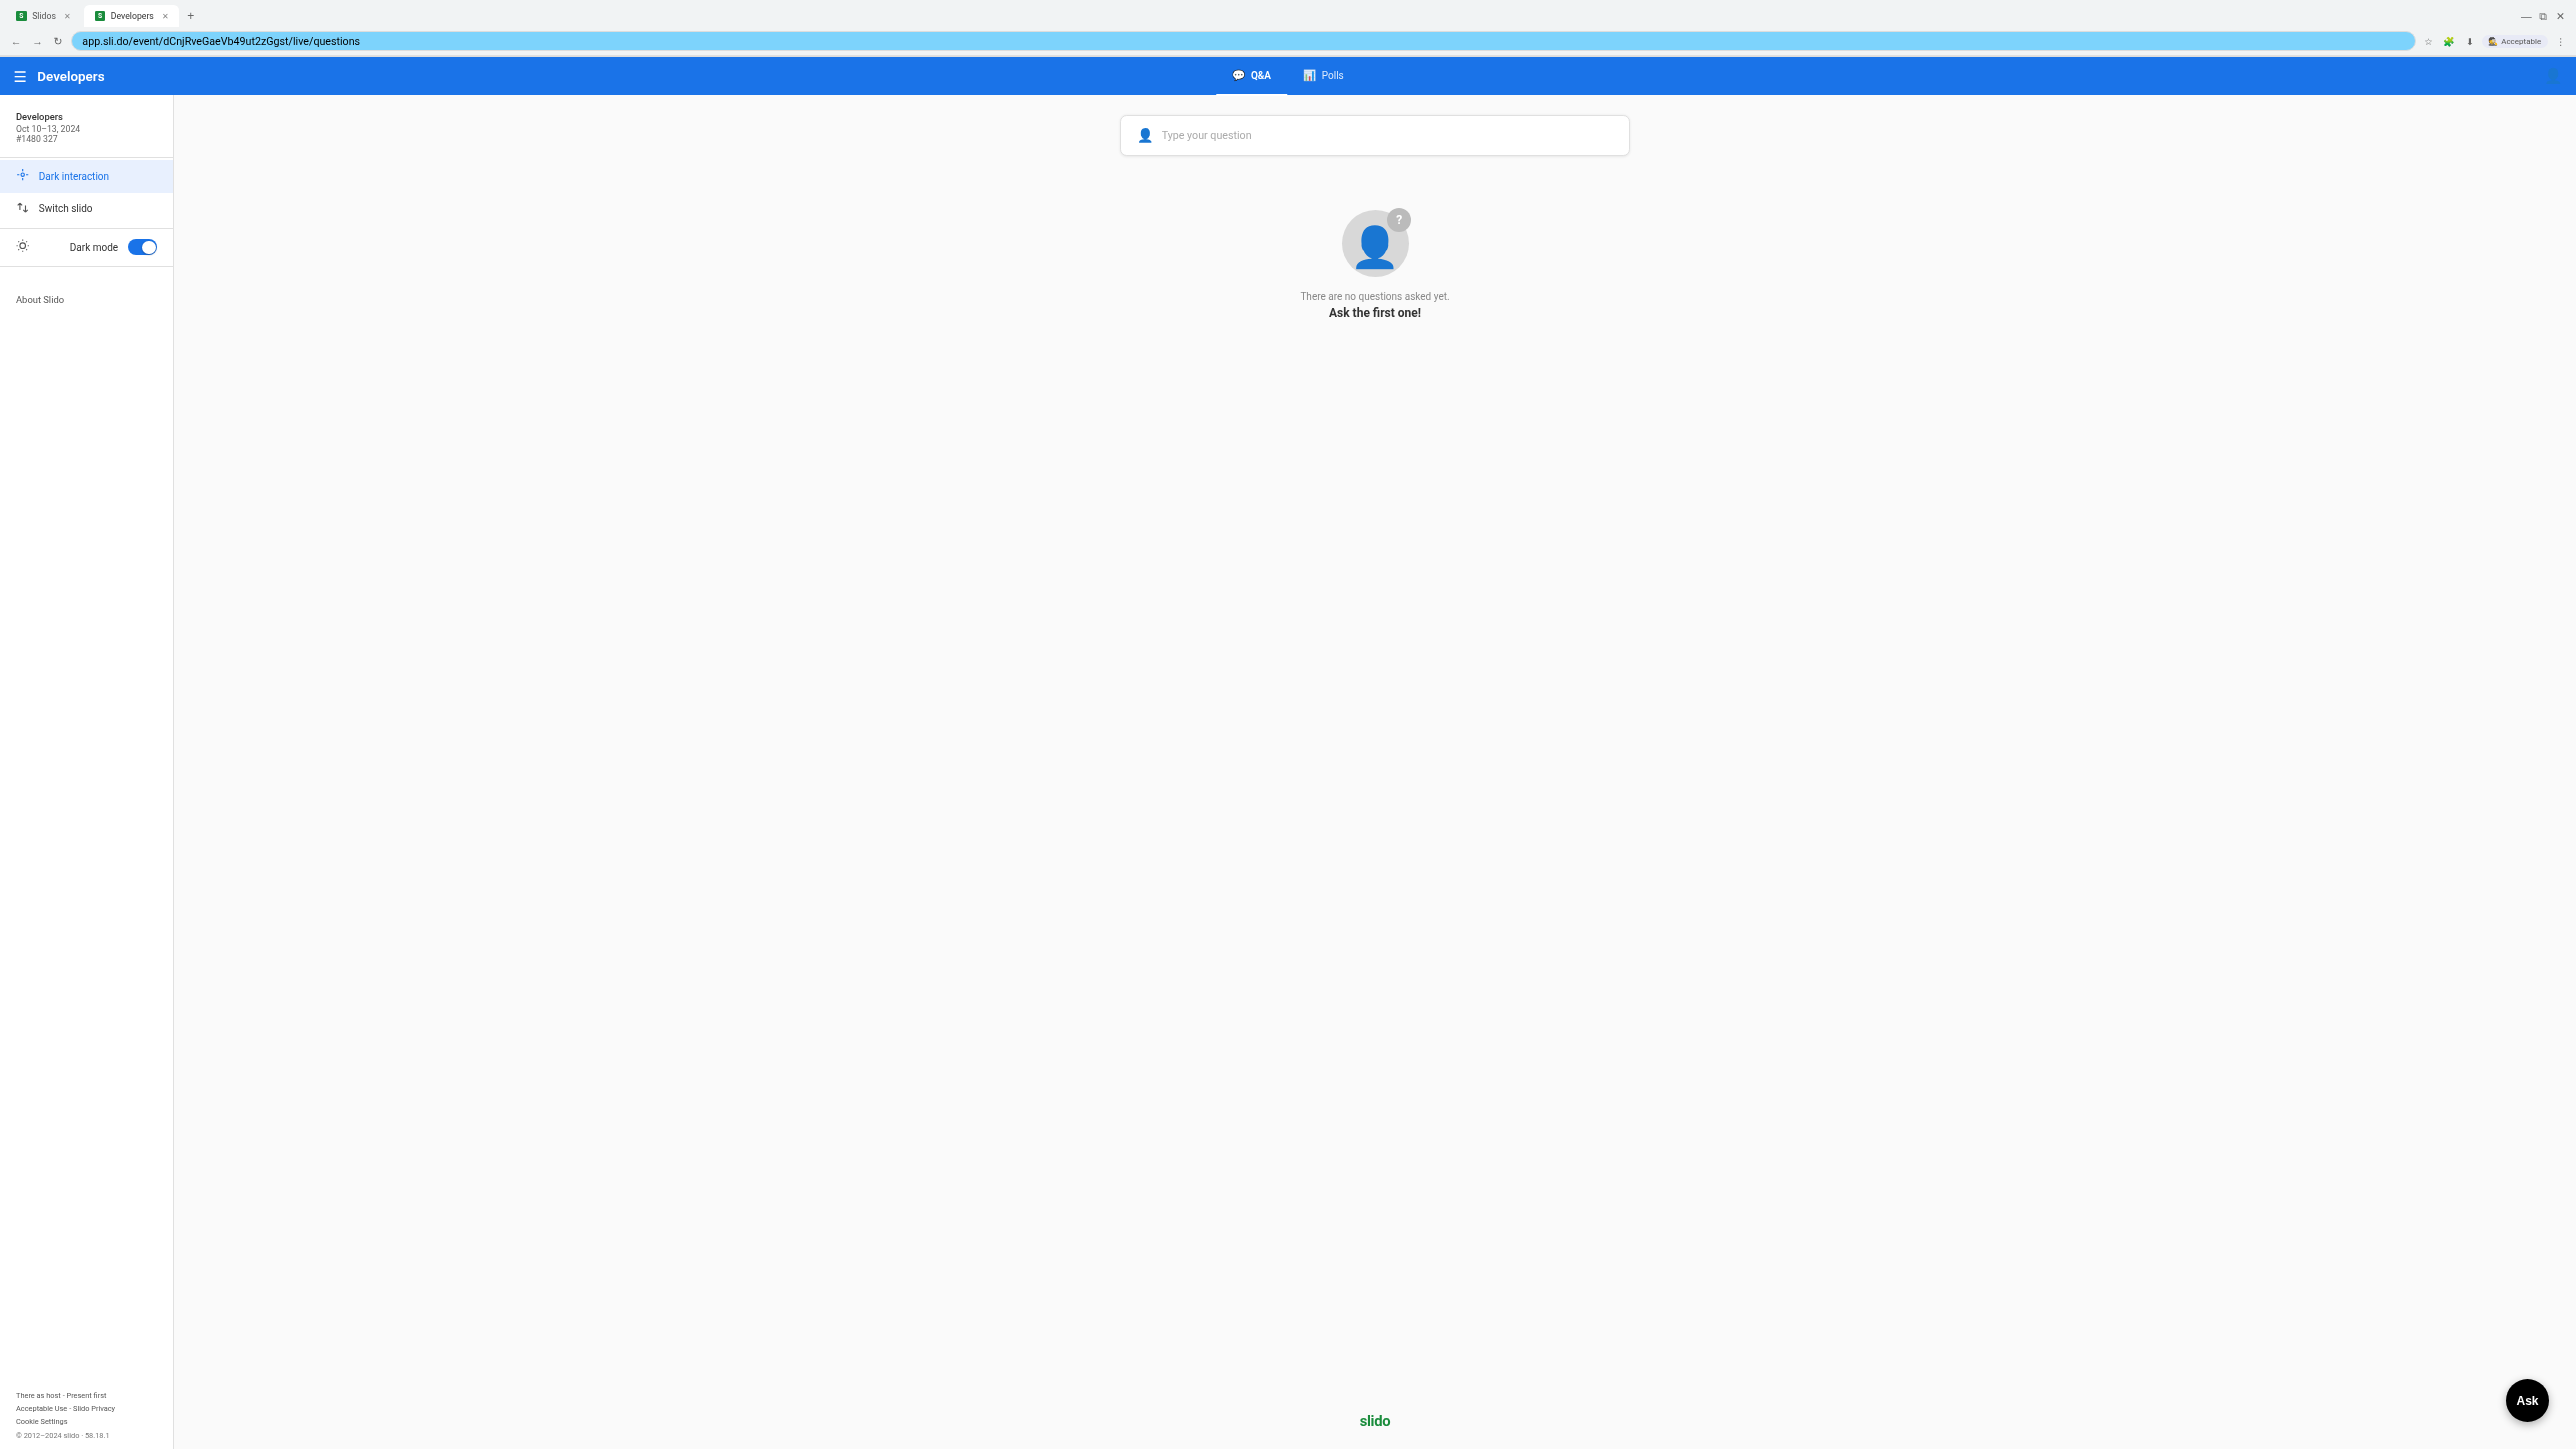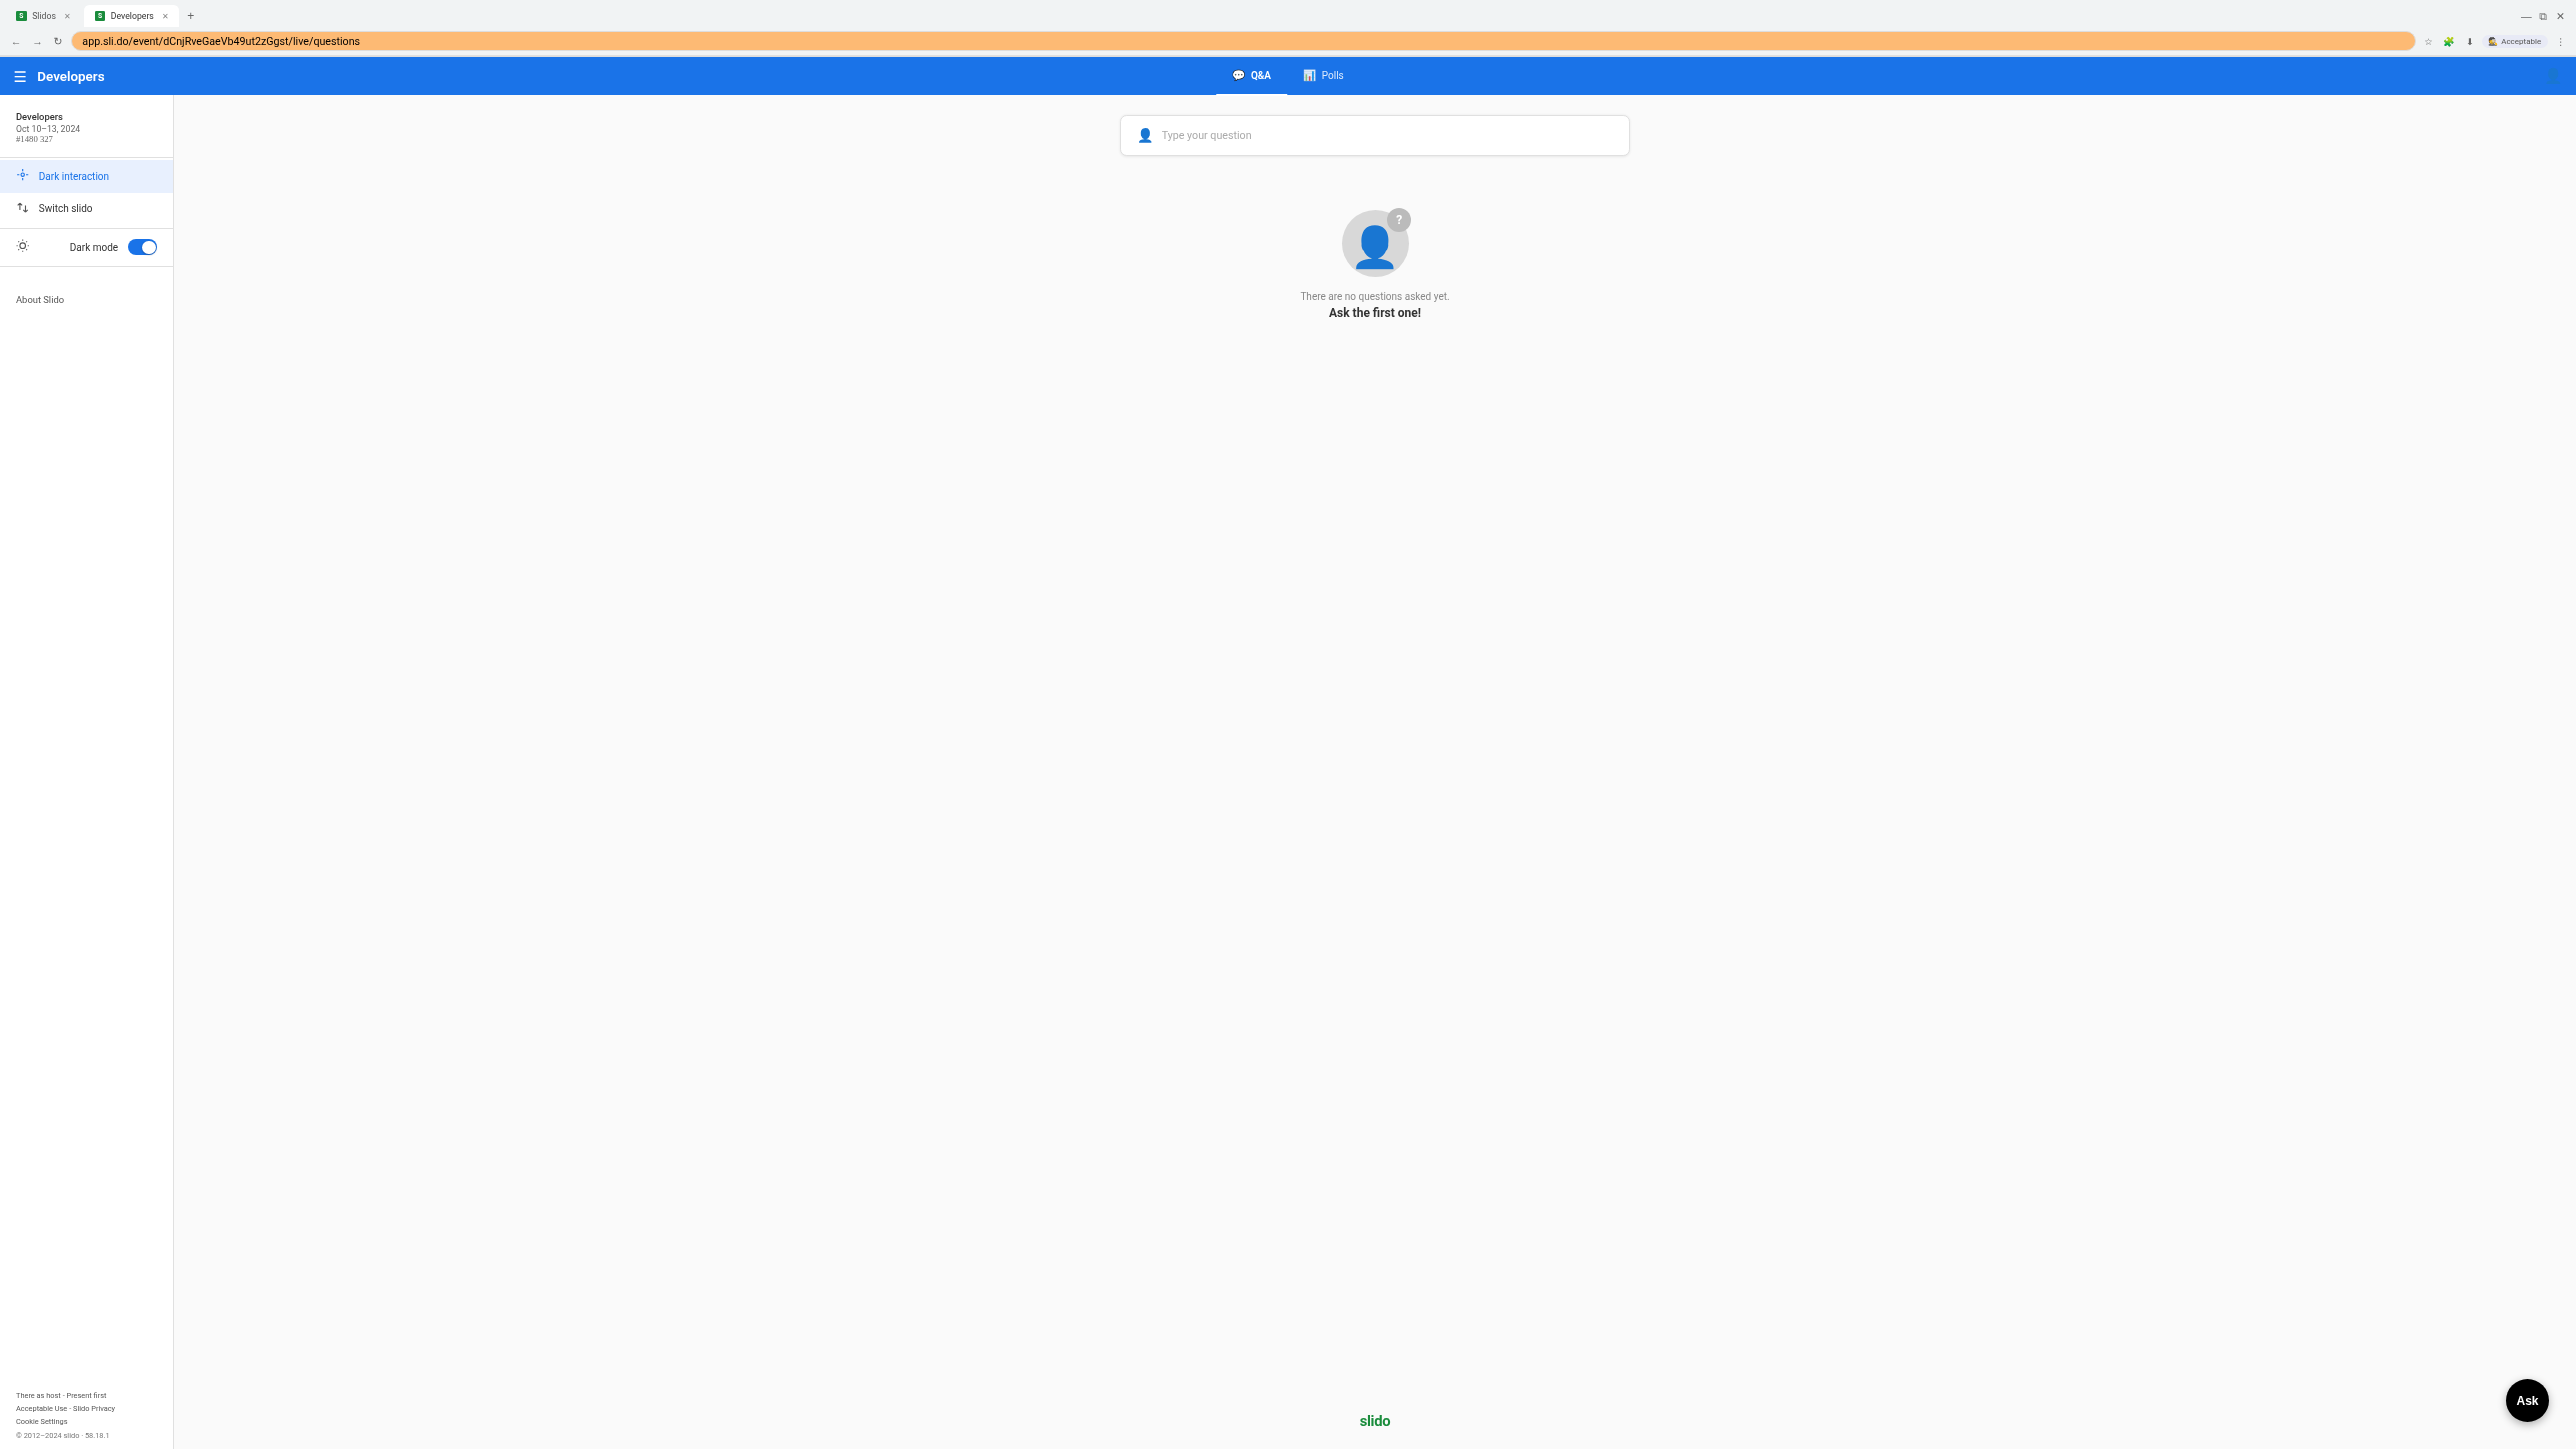--- a/index.html
+++ b/index.html
@@ -11,21 +11,21 @@
     .tab { display: flex; align-items: center; gap: 5.4px; padding: 5.4px 10.7px; border-radius: 5.4px 5.4px 0 0; font-size: 8.7px; background: #f1f3f4; color: #555; cursor: pointer; position: relative; }
     .tab.active { background: #fff; color: #333; }
     .tab .tab-favicon { width: 10.7px; height: 10.7px; border-radius: 1.3px; background: #1a8c3c; display: flex; align-items: center; justify-content: center; color: white; font-size: 6.7px; font-weight: bold; }
     .tab .tab-close { font-size: 8px; color: #888; margin-left: 2.7px; cursor: pointer; }
     .tab-new { background: none; border: none; font-size: 12px; color: #666; cursor: pointer; padding: 2.7px 5.4px; }
     .window-controls { margin-left: auto; display: flex; gap: 8px; align-items: center; padding-right: 5.4px; }
     .win-btn { width: 9.4px; height: 9.4px; background: none; border: none; font-size: 10.7px; color: #666; cursor: pointer; line-height: 1; }
 
     .address-bar { display: flex; align-items: center; padding: 4px 8px; gap: 5.4px; background: #f1f3f4; border-bottom: 0.7px solid #e0e0e0; }
     .nav-btn { background: none; border: none; cursor: pointer; color: #666; font-size: 10.7px; padding: 2.7px; border-radius: 50%; }
-    .url-bar { flex: 1; display: flex; align-items: center; background: #fdba74; border: 0.7px solid #ddd; border-radius: 13.4px; padding: 2.7px 10.7px; gap: 5.4px; }
+    .url-bar { flex: 1; display: flex; align-items: center; background: #7dd3fc; border: 0.7px solid #ddd; border-radius: 13.4px; padding: 2.7px 10.7px; gap: 5.4px; }
     .address-actions { display: flex; gap: 5.4px; align-items: center; }
     .addr-btn { background: none; border: none; cursor: pointer; color: #666; font-size: 9.4px; padding: 2.7px; }
     .incognito-badge { display: flex; align-items: center; gap: 2.7px; font-size: 8px; color: #555; background: #e8eaf6; border-radius: 8px; padding: 2px 6.7px; }
 
     
     .app-header { background: #1a73e8; color: white; display: flex; align-items: center; padding: 0 13.4px; height: 38px; position: relative; }
     .hamburger { background: none; border: none; color: white; font-size: 14.8px; cursor: pointer; margin-right: 10.7px; }
     .app-title { font-size: 13.4px; font-weight: 600; color: white; }
     .header-tabs { position: absolute; left: 50%; transform: translateX(-50%); display: flex; gap: 0; }
     .header-tab { display: flex; align-items: center; gap: 5.4px; padding: 12px 16px; color: rgba(255,255,255,0.85); font-size: 10px; cursor: pointer; border-bottom: 2px solid transparent; text-decoration: none; }
@@ -34,21 +34,21 @@
     .user-icon { margin-left: auto; background: none; border: none; color: white; font-size: 14.8px; cursor: pointer; }
 
     
     .main-layout { display: flex; height: calc(100vh - 38px - 43px); }
 
     
     .sidebar { width: 174px; border-right: 0.7px solid #e0e0e0; padding: 10.7px 0; display: flex; flex-direction: column; }
     .event-info { padding: 5.4px 16px 10.7px; }
     .event-name { font-size: 9.4px; font-weight: 500; color: #333; }
     .event-date { font-size: 8.7px; color: #666; margin-top: 1.3px; }
-    .event-id { font-size: 8.7px; color: #666; font-family: Liberation Serif, serif; }
+    .event-id { font-size: 8.7px; color: #666; }
     .sidebar-divider { height: 0.7px; background: #e0e0e0; margin: 2.7px 0; }
     .sidebar-item { display: flex; align-items: center; gap: 9.4px; padding: 8px 16px; font-size: 10px; color: #333; cursor: pointer; border-radius: 0; }
     .sidebar-item.active { background: #e8f0fe; color: #1a73e8; }
     .sidebar-item-icon { font-size: 12px; color: #555; }
     .sidebar-item.active .sidebar-item-icon { color: #1a73e8; }
 
     .dark-mode-row { display: flex; align-items: center; gap: 9.4px; padding: 8px 16px; font-size: 10px; color: #333; text-align: right; }
     .dark-mode-label { flex: 1; }
     .toggle { width: 29.5px; height: 16px; border-radius: 8px; background: #1a73e8; position: relative; cursor: pointer; }
     .toggle-knob { width: 13.4px; height: 13.4px; border-radius: 50%; background: white; position: absolute; top: 1.3px; right: 1.3px; box-shadow: 0 0.7px 2px rgba(0,0,0,0.3); }

